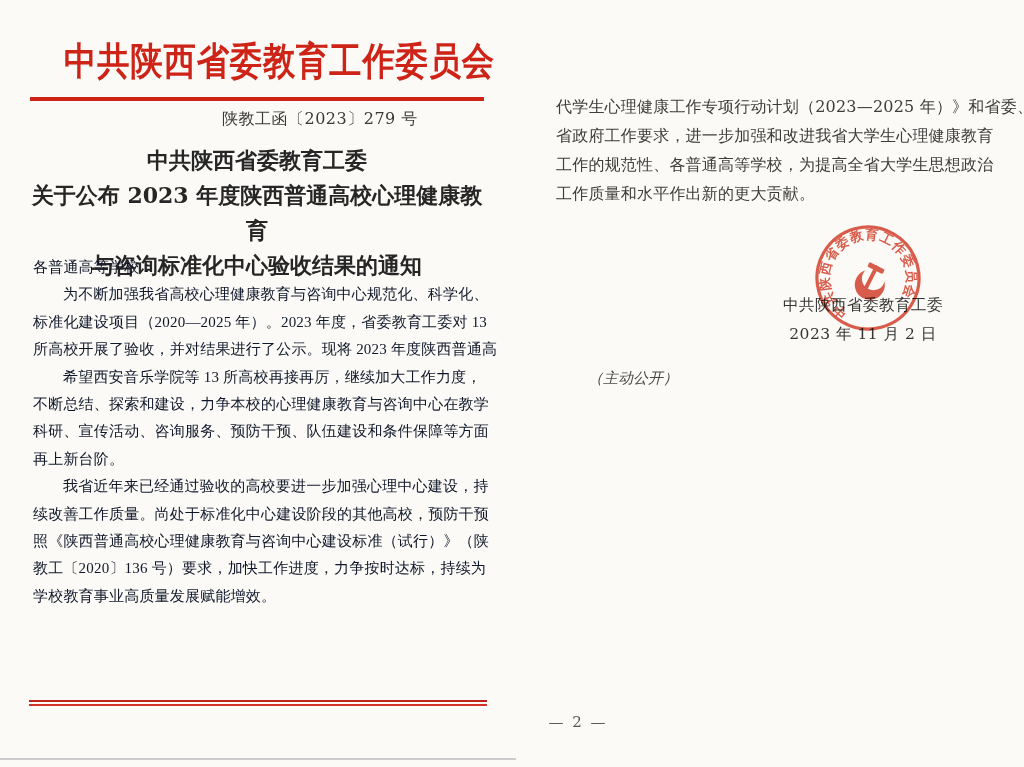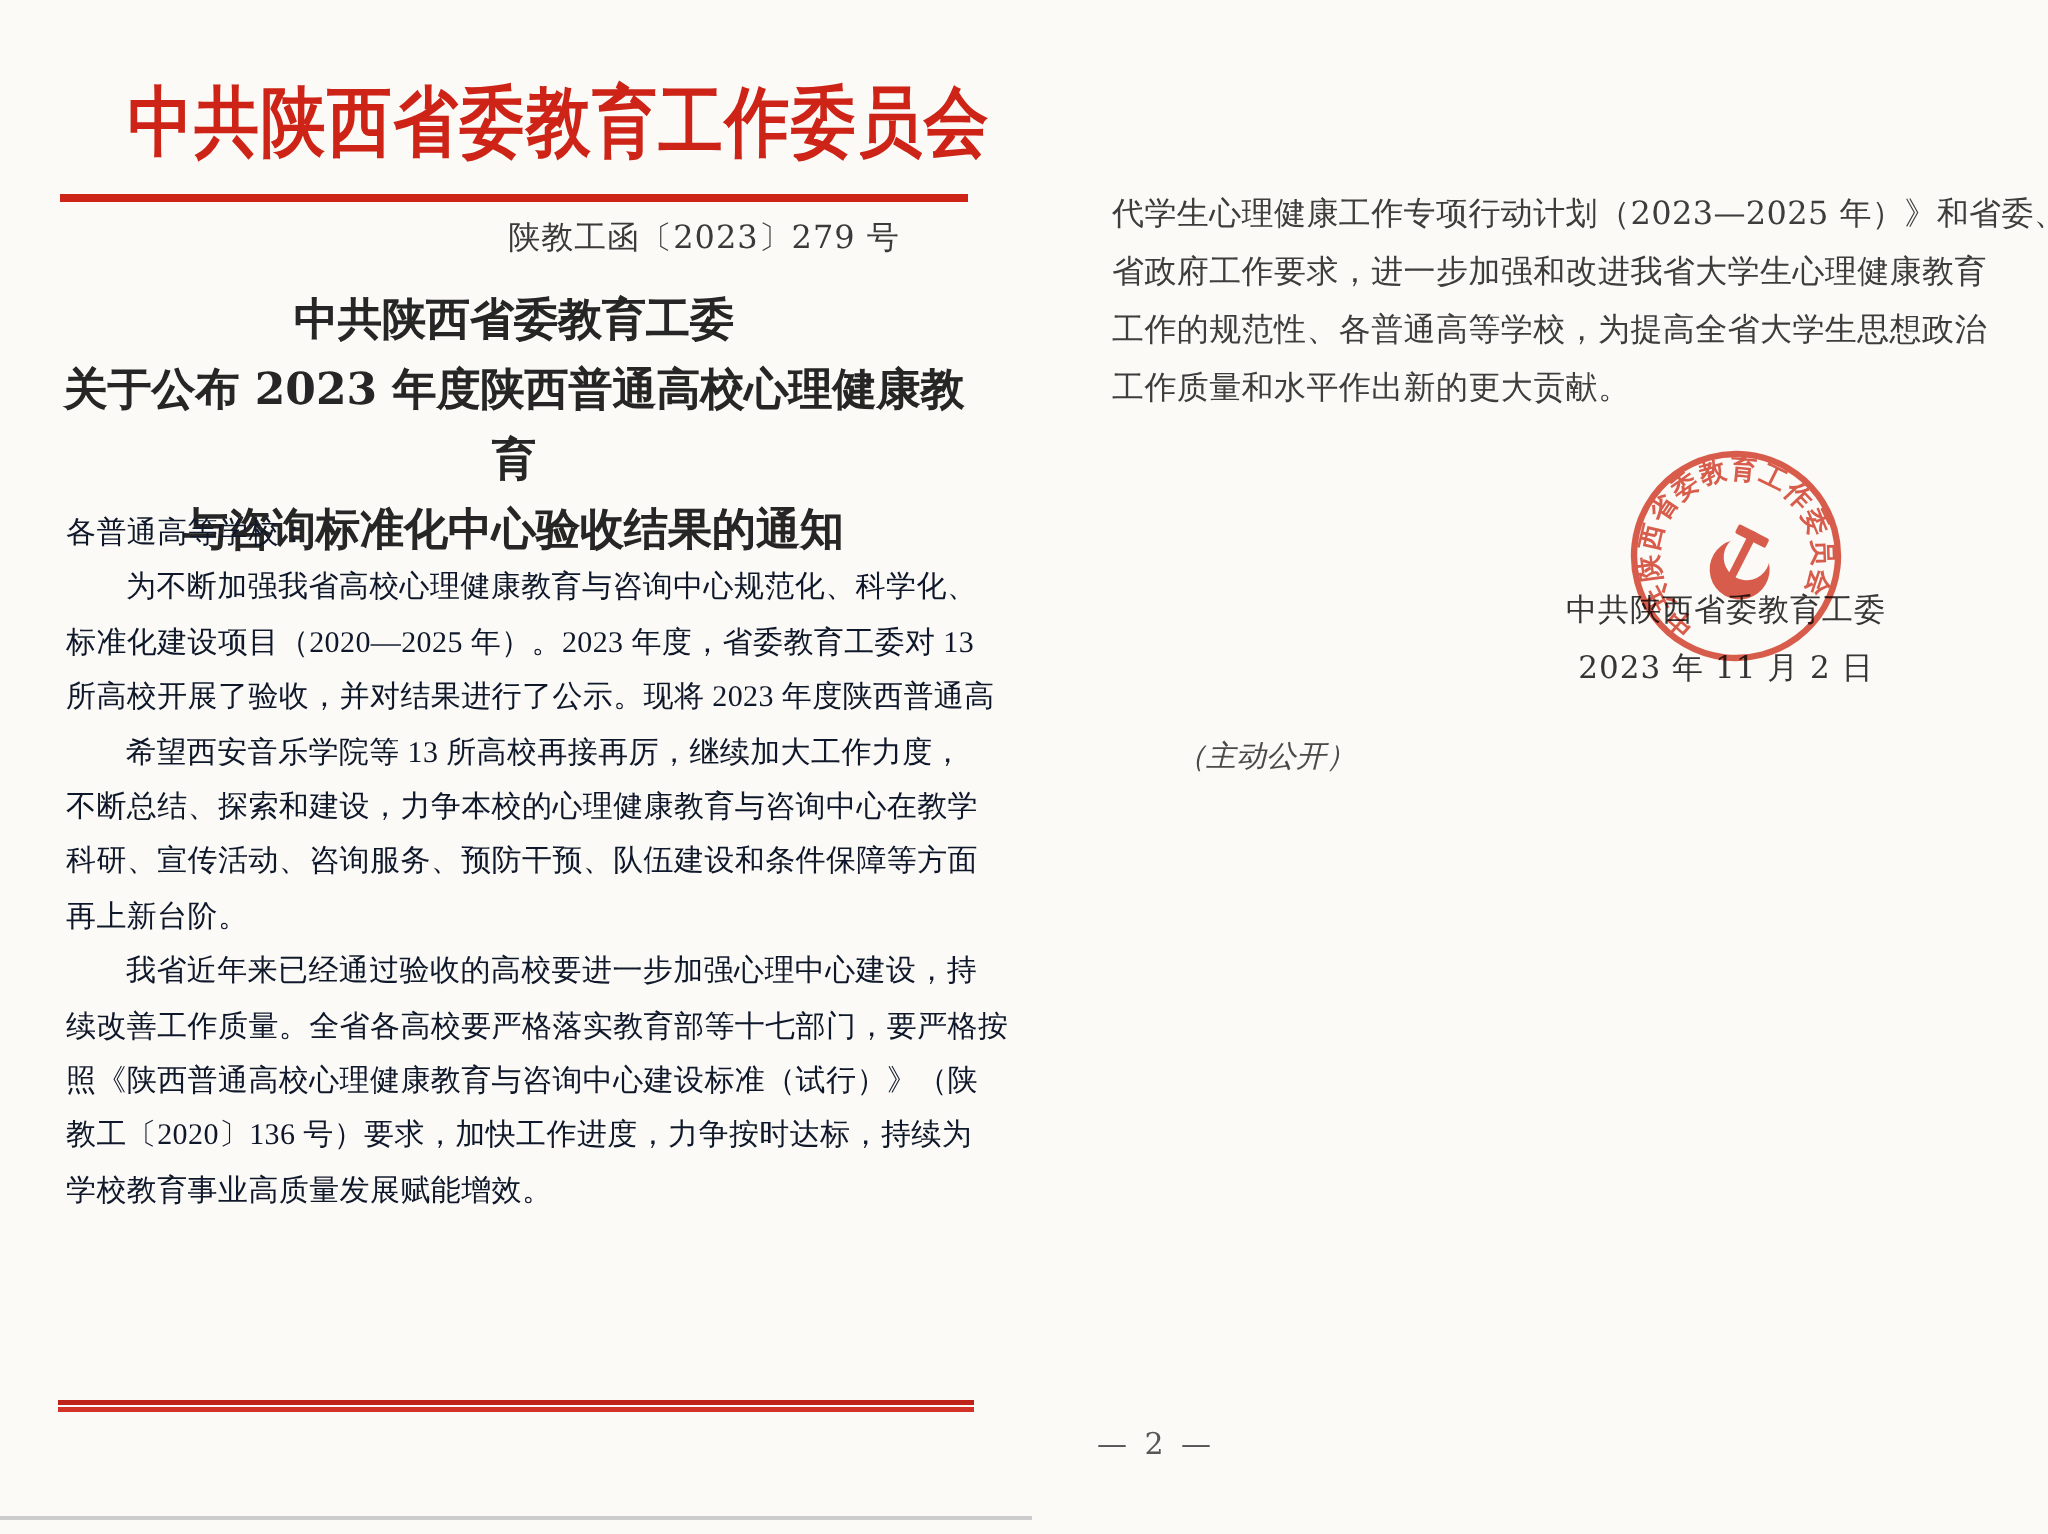--- a/index.html
+++ b/index.html
@@ -13,21 +13,21 @@
 
   
   .agency-header{
     left:30px;top:36px;width:454px;text-align:center;
     font-size:38px;font-weight:bold;color:#ce2418;
     transform:scaleX(.85);transform-origin:center;
     white-space:nowrap;letter-spacing:1px;
   }
   .red-rule{left:30px;top:97px;width:454px;height:4px;background:#ce2418;}
   .doc-number{
-    left:222px;top:109px;width:260px;text-align:center;
+    left:222px;top:109px;width:260px;text-align:left;
     font-size:16px;color:#3a3a3a;letter-spacing:.5px;white-space:nowrap;
   }
   .doc-title{
     left:30px;top:143px;width:454px;text-align:center;
     font-size:22px;line-height:35px;font-weight:bold;color:#262626;
   }
   .left-body{
     left:33px;top:254px;width:452px;
     font-size:15px;line-height:27.4px;color:#0f172a;
     letter-spacing:.2px;
@@ -81,21 +81,21 @@
 <div class="abs left-body">
   <div class="bline">各普通高等学校：</div>
   <div class="bline indent">为不断加强我省高校心理健康教育与咨询中心规范化、科学化、</div>
   <div class="bline">标准化建设项目（2020—2025 年）。2023 年度，省委教育工委对 13</div>
   <div class="bline">所高校开展了验收，并对结果进行了公示。现将 2023 年度陕西普通高</div>
   <div class="bline indent">希望西安音乐学院等 13 所高校再接再厉，继续加大工作力度，</div>
   <div class="bline">不断总结、探索和建设，力争本校的心理健康教育与咨询中心在教学</div>
   <div class="bline">科研、宣传活动、咨询服务、预防干预、队伍建设和条件保障等方面</div>
   <div class="bline">再上新台阶。</div>
   <div class="bline indent">我省近年来已经通过验收的高校要进一步加强心理中心建设，持</div>
-  <div class="bline">续改善工作质量。全省各高校要严格落实教育部等十七部门，要严格按</div>
+  <div class="bline">续改善工作质量。尚处于标准化中心建设阶段的其他高校，预防干预</div>
   <div class="bline">照《陕西普通高校心理健康教育与咨询中心建设标准（试行）》（陕</div>
   <div class="bline">教工〔2020〕136 号）要求，加快工作进度，力争按时达标，持续为</div>
   <div class="bline">学校教育事业高质量发展赋能增效。</div>
 </div>
 
 <div class="abs bottom-red-rule"></div>
 <div class="abs bottom-gray-rule"></div>
 
 <div class="abs right-body">
   <div class="bline">代学生心理健康工作专项行动计划（2023—2025 年）》和省委、</div>

